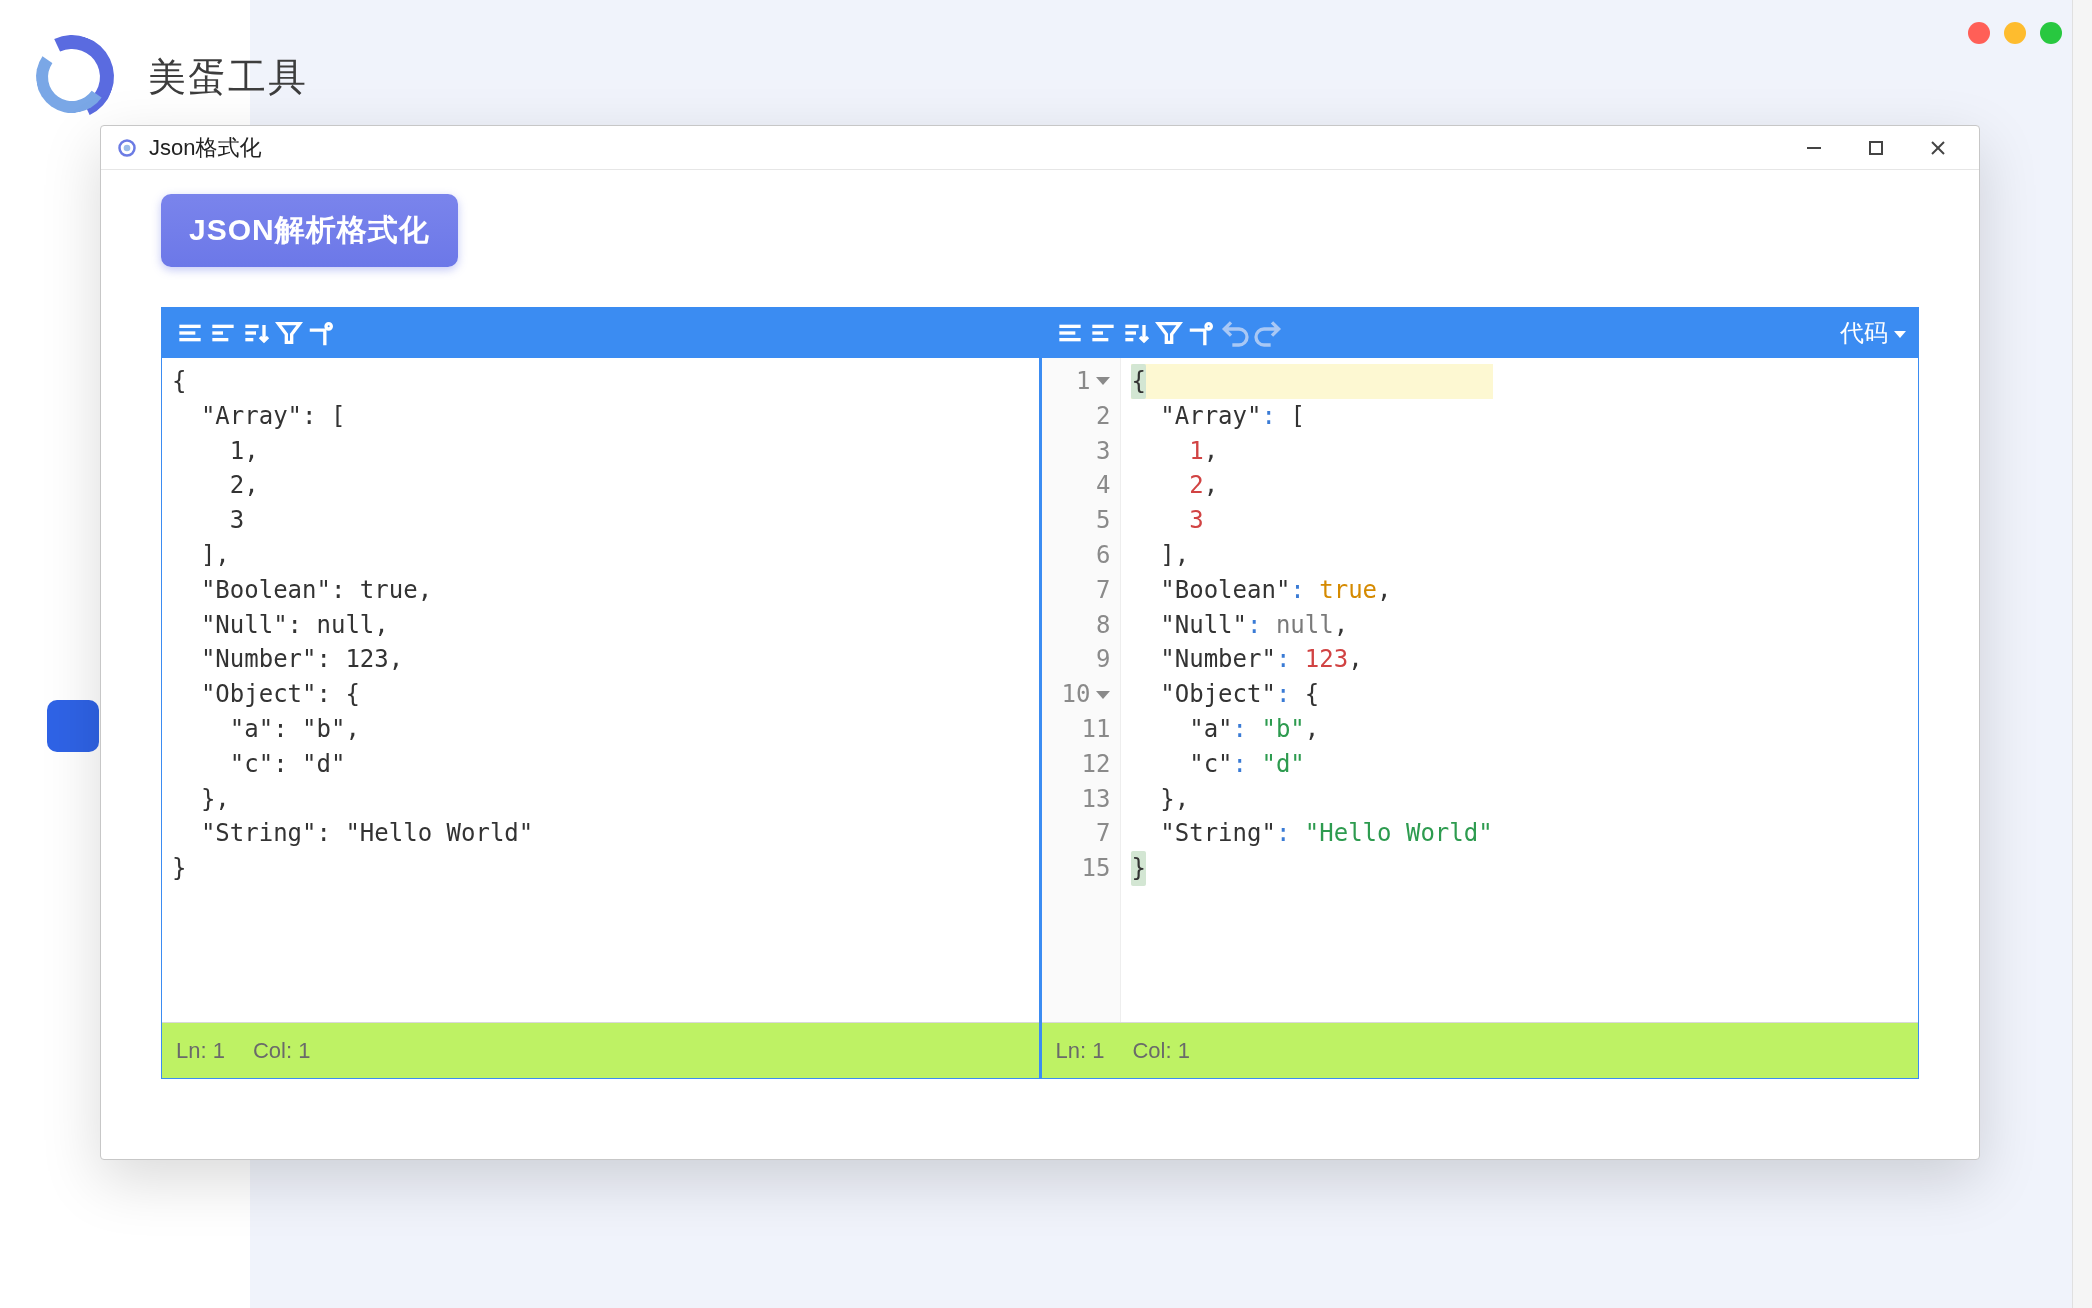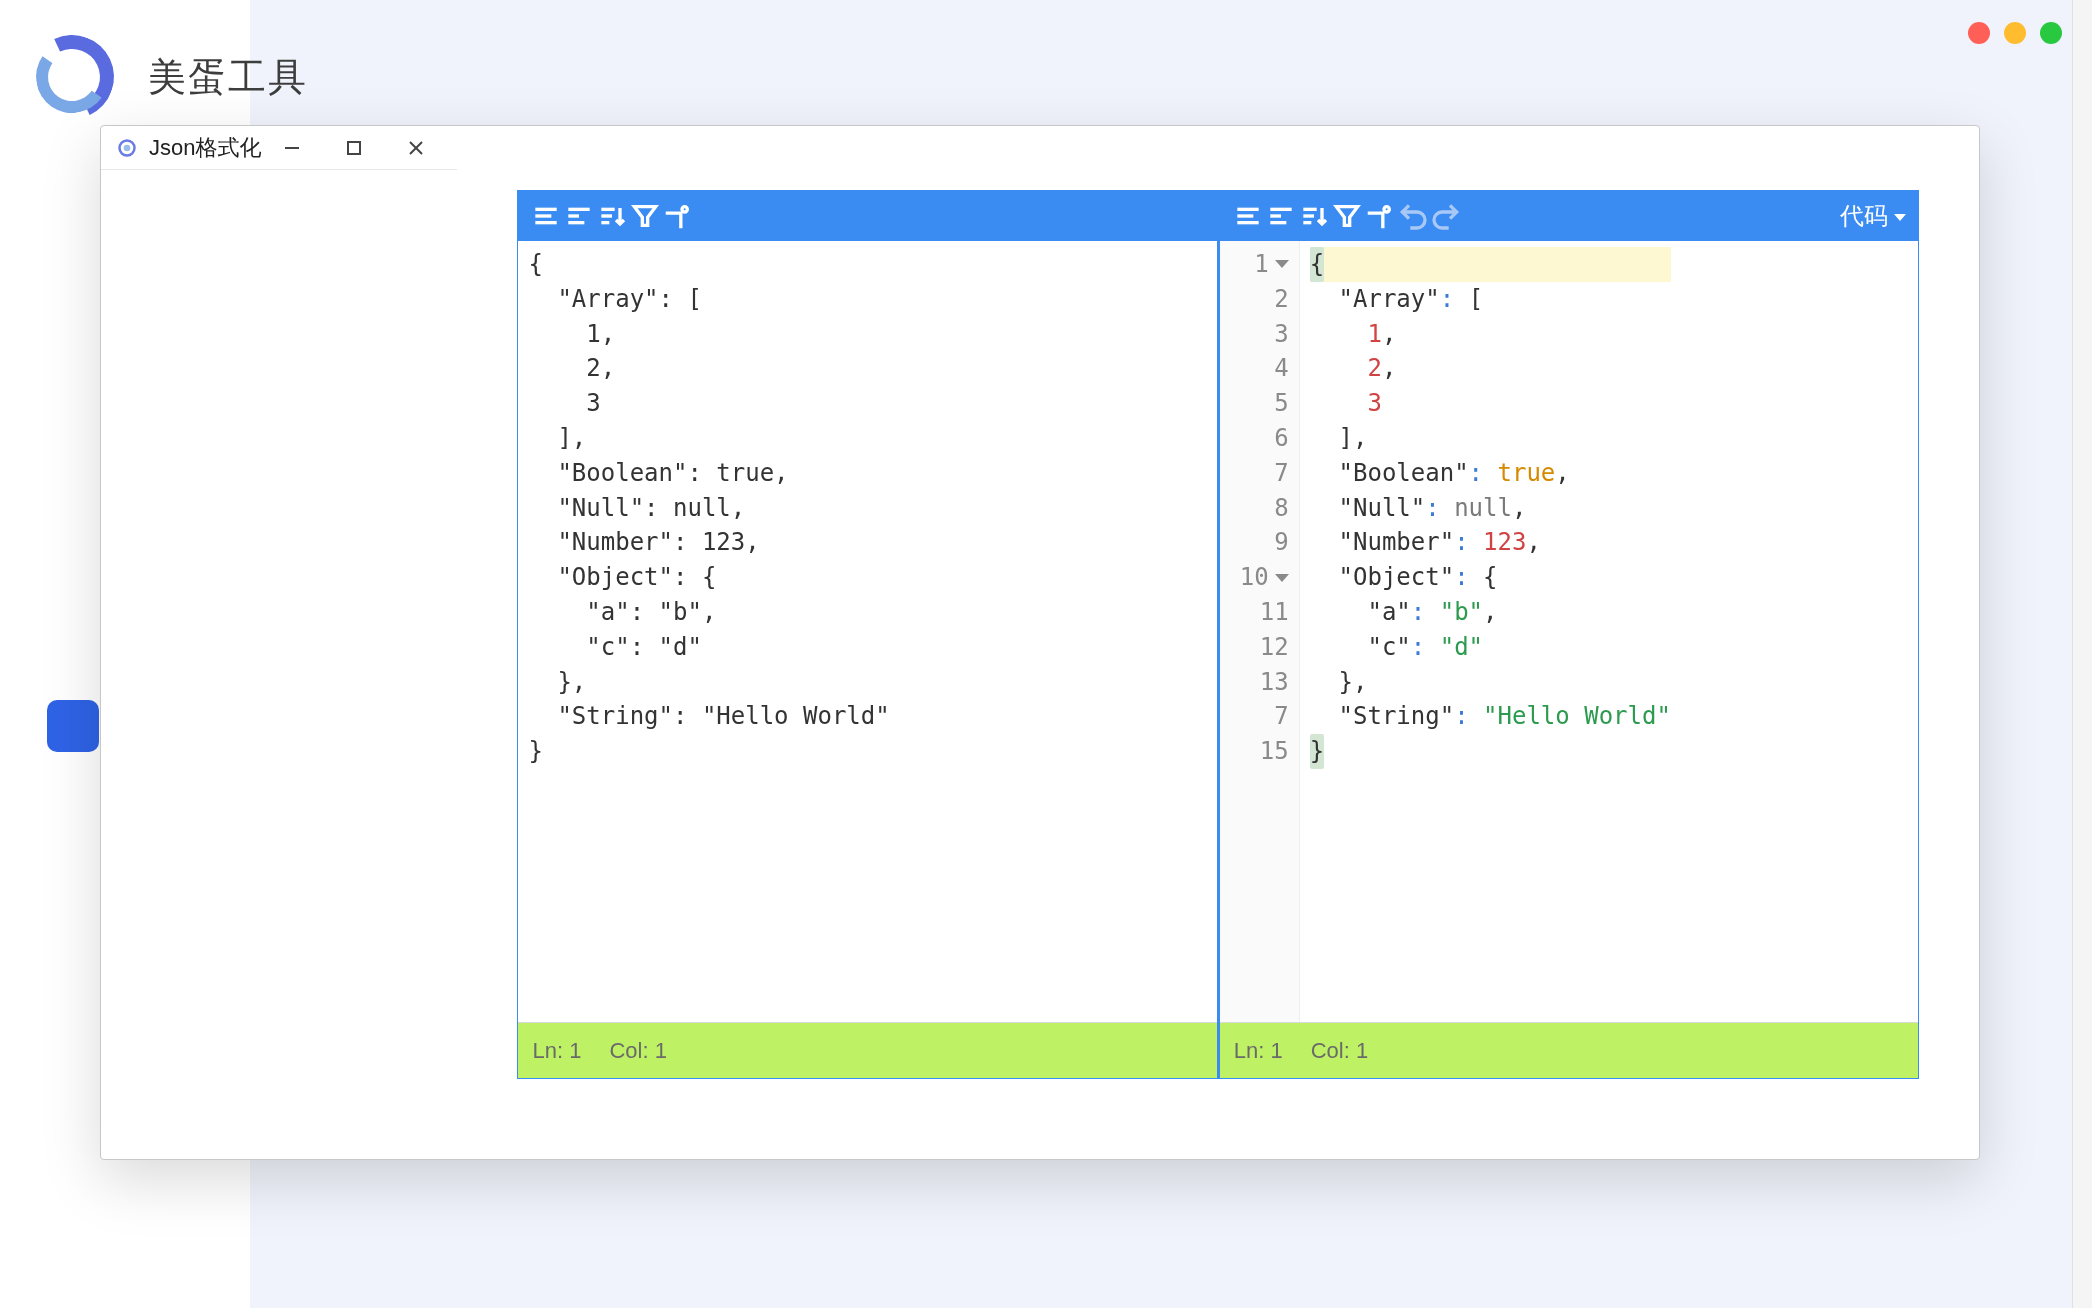--- a/index.html
+++ b/index.html
@@ -78,21 +78,21 @@
 
 .window {
   position: absolute;
   left: 100px; top: 125px;
   width: 1880px; height: 1035px;
   background: #ffffff;
   border: 1px solid #c7c7c7;
   border-radius: 4px;
   box-shadow: 0 20px 60px rgba(0,0,0,.15);
   z-index: 5;
-  display: flex; flex-direction: row;
+  display: flex; flex-direction: column;
 }
 .titlebar {
   height: 44px;
   display: flex; align-items: center;
   padding: 0 10px;
   border-bottom: 1px solid #e6e6e6;
 }
 .title-icon {
   width: 24px; height: 24px;
   margin-right: 10px; margin-left: 4px;
@@ -269,20 +269,21 @@
       <div class="tc-btn">
         <svg viewBox="0 0 18 18">
             <line x1="3" y1="3" x2="15" y2="15" stroke="currentColor" stroke-width="2"></line>
             <line x1="15" y1="3" x2="3" y2="15" stroke="currentColor" stroke-width="2"></line>
           </svg>
       </div>
     </div>
   </div>
 
   <div class="win-body">
+    <button class="format-btn">JSON解析格式化</button>
 
     <div class="editor-wrap">
 
       <div class="pane left">
         <div class="toolbar" id="left-toolbar">
             <div class="tool">
               <svg viewBox="0 0 24 24" stroke-width="2.5">
                 <line x1="4" y1="7" x2="20" y2="7"></line>
                 <line x1="4" y1="12" x2="16" y2="12"></line>
                 <line x1="4" y1="17" x2="20" y2="17"></line>

